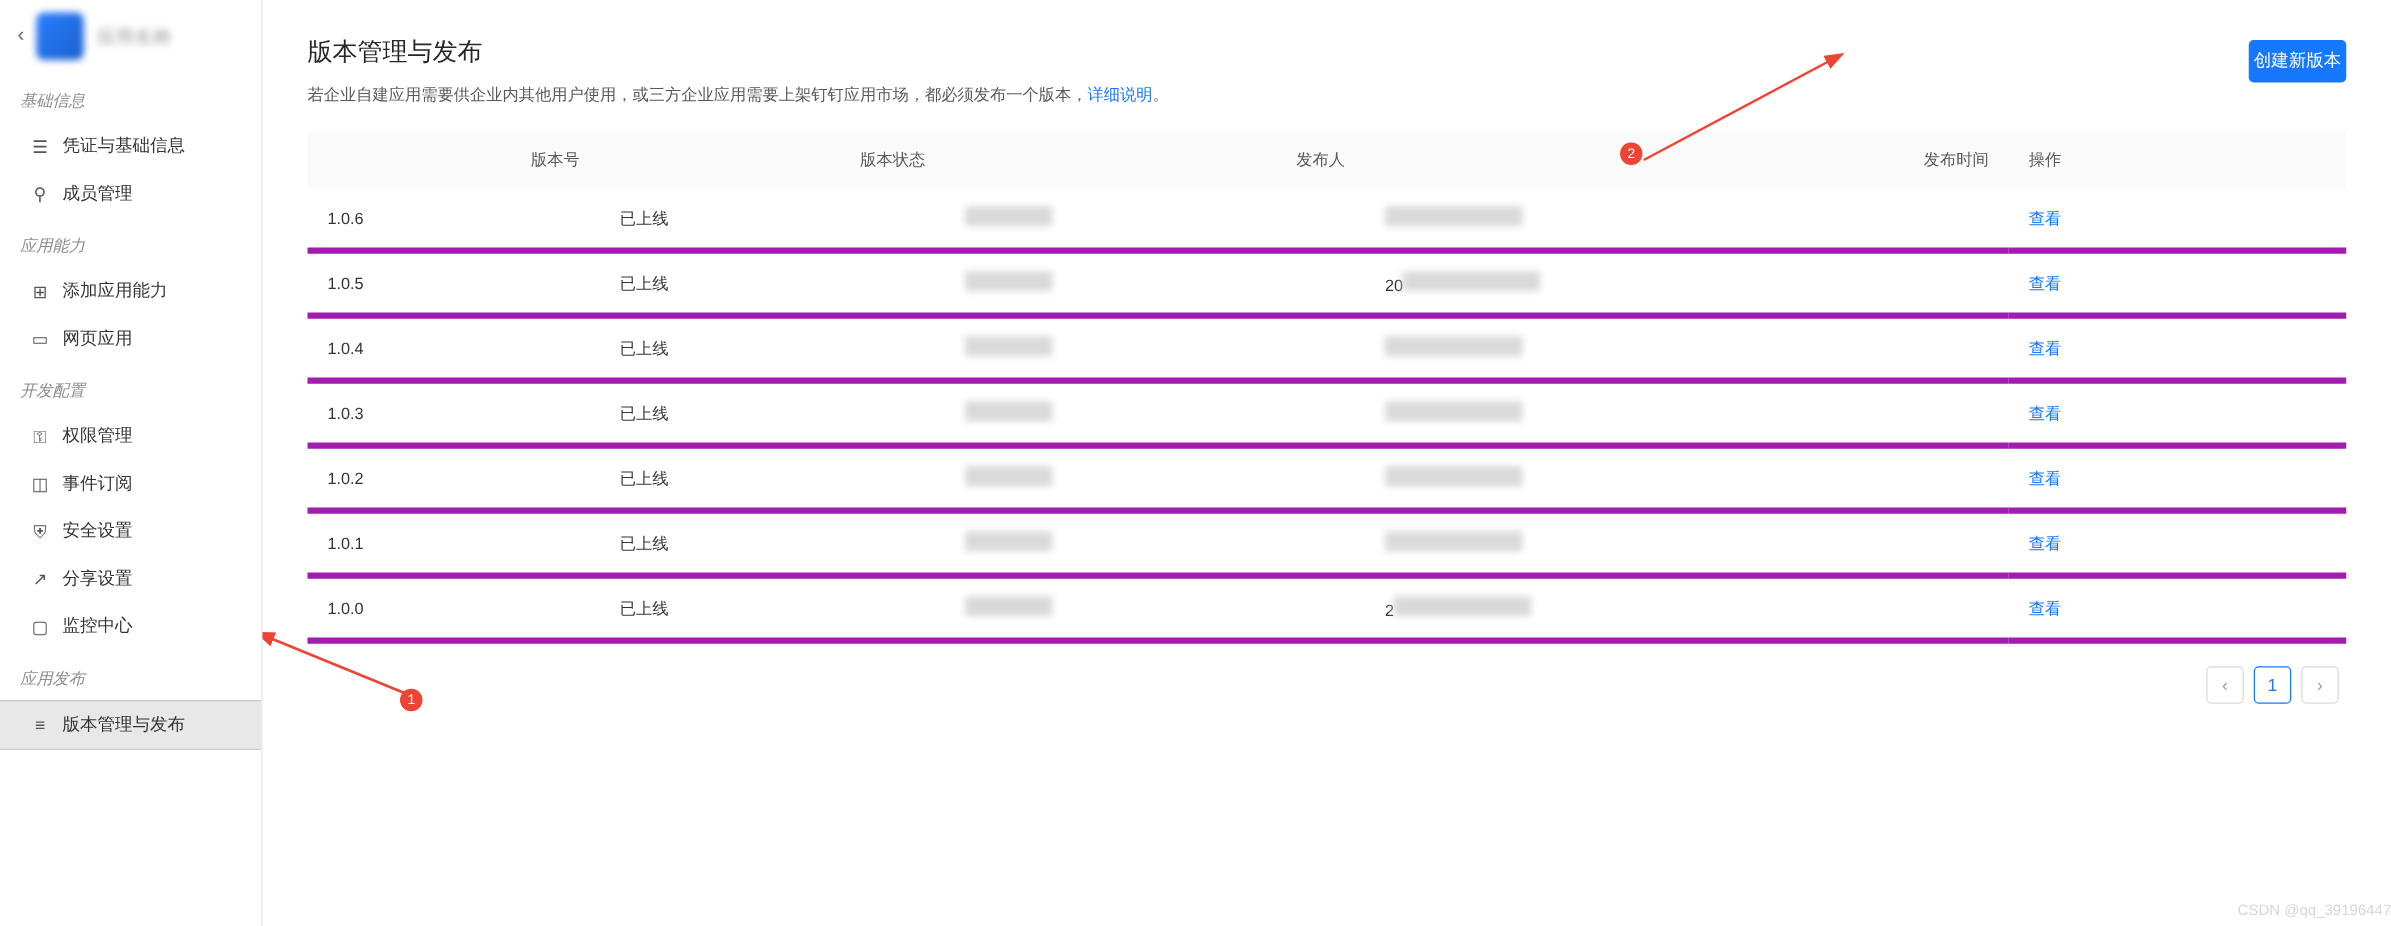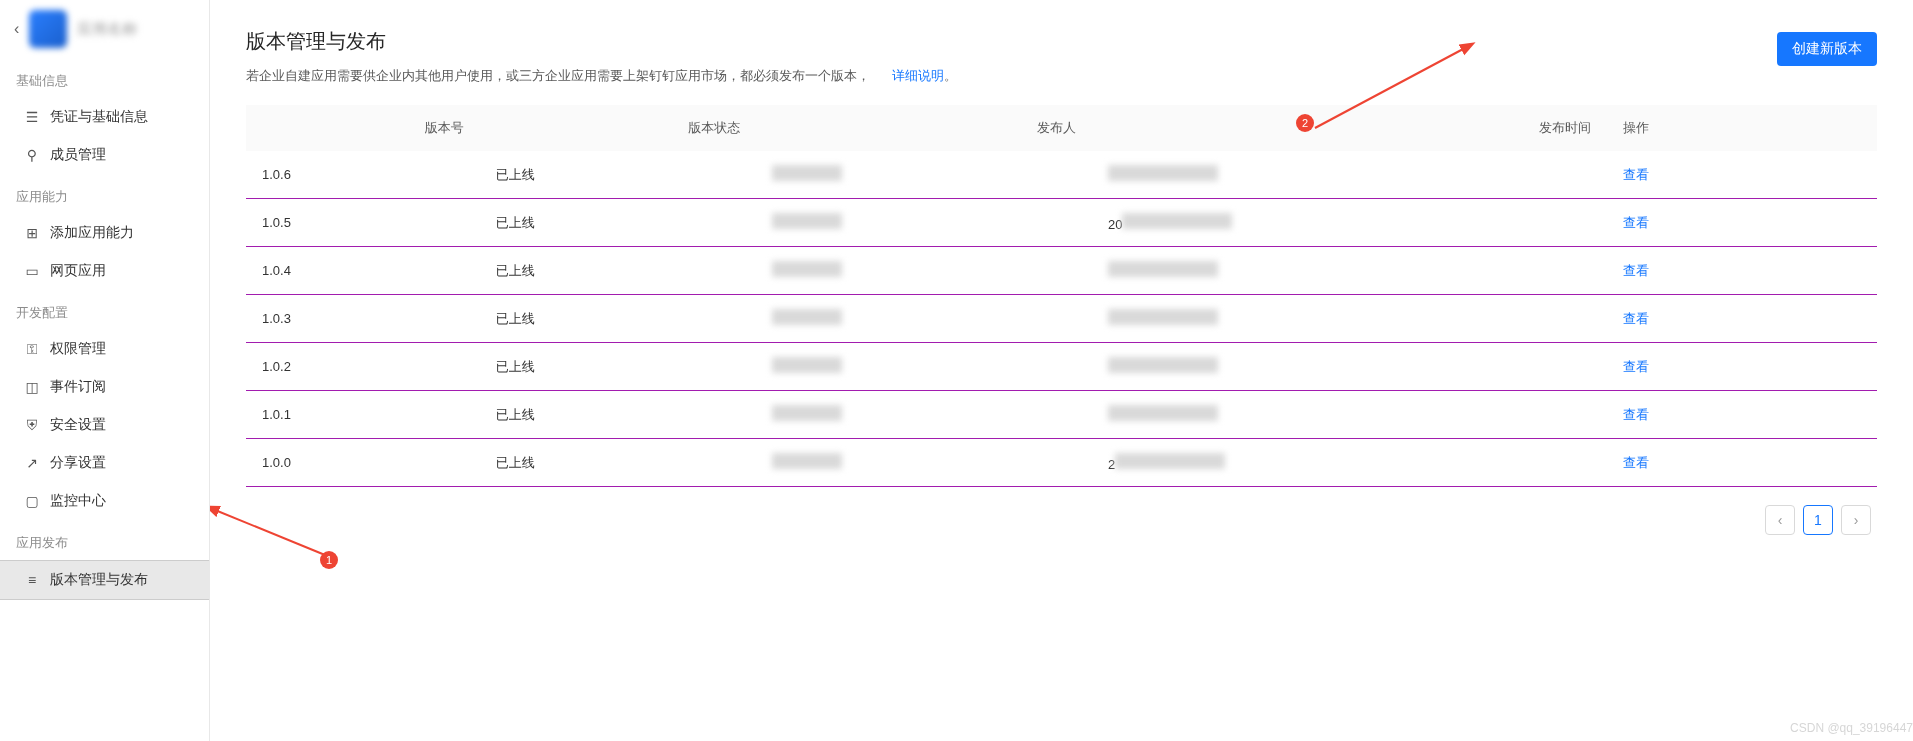--- a/index.html
+++ b/index.html
@@ -3,33 +3,33 @@
 <meta charset="utf-8">
 <style>
 * { margin: 0; padding: 0; box-sizing: border-box; }
 body { font-family: -apple-system, BlinkMacSystemFont, "PingFang SC", "Microsoft YaHei", sans-serif; font-size: 14px; color: #333; background: #fff; width: 1913px; height: 741px; overflow: hidden; position: relative; }
 .layout { display: flex; height: 100%; }
 .sidebar { width: 210px; border-right: 1px solid #e8e8e8; display: flex; flex-direction: column; }
 .sidebar-header { height: 58px; display: flex; align-items: center; padding: 0 14px; gap: 10px; }
 .back-arrow { color: #666; font-size: 16px; }
 .app-logo { width: 38px; height: 38px; background: linear-gradient(135deg, #2a7fff 0%, #1a5fcc 100%); border-radius: 6px; filter: blur(3px); }
 .app-name { font-size: 15px; color: #999; filter: blur(3px); }
-.section-label { font-size: 13px; color: #8c8c8c; padding: 14px 16px 8px; }
+.section-label { font-size: 13px; color: #8c8c8c; padding: 14px 16px 8px; font-style: italic; }
 .nav-item { display: flex; align-items: center; gap: 10px; padding: 10px 24px; color: #333; cursor: pointer; font-size: 14px; }
 .nav-item.active { background: #e8e8e8; border-top: 1px solid #ccc; border-bottom: 1px solid #ccc; }
 .nav-icon { width: 16px; height: 16px; display: inline-flex; align-items: center; justify-content: center; font-size: 14px; color: #555; }
 .main { flex: 1; padding: 28px 36px; position: relative; }
 .page-title { font-size: 20px; font-weight: 500; color: #262626; margin-bottom: 12px; }
 .page-desc { font-size: 13px; color: #595959; margin-bottom: 20px; }
-.page-desc a { color: #1677ff; text-decoration: none; margin-left: 22px; }
-.create-btn { position: absolute; top: 32px; right: 36px; background: #1677ff; color: #fff; border: none; border-radius: 4px; padding: 8px 15px; font-size: 14px; cursor: pointer; }
+.page-desc a { color: #1677ff; text-decoration: none; }
+.create-btn { position: absolute; top: 32px; right: 36px; background: #1677ff; color: #fff; border: none; border-radius: 4px; padding: 8px 4px; font-size: 14px; cursor: pointer; }
 .table { width: 100%; border-collapse: collapse; }
 .table thead th { background: #fafafa; text-align: right; font-weight: 400; color: #595959; padding: 14px 16px; font-size: 13px; }
 .table thead th:last-child { text-align: left; padding-right: 40px; }
-.table tbody td { padding: 14px 16px; border-bottom: 1px solid #a21caf; color: #333; font-size: 13px; }
+.table tbody td { padding: 14px 16px; border-bottom: 5px solid #a21caf; color: #333; font-size: 13px; }
 .table tbody td:last-child { text-align: left; padding-right: 40px; }
 .view-link { color: #1677ff; text-decoration: none; cursor: pointer; }
 .blur-cell { display: inline-block; width: 70px; height: 16px; background: #d9d9d9; filter: blur(3px); }
 .blur-cell.wide { width: 110px; }
 .pagination { display: flex; justify-content: flex-end; gap: 8px; margin-top: 18px; padding-right: 6px; }
 .page-btn { width: 30px; height: 30px; border: 1px solid #d9d9d9; border-radius: 4px; background: #fff; display: flex; align-items: center; justify-content: center; cursor: pointer; color: #999; }
 .page-btn.current { border-color: #1677ff; color: #1677ff; }
 .annotation-badge { position: absolute; width: 18px; height: 18px; background: #e43; border-radius: 50%; color: #fff; font-size: 11px; display: flex; align-items: center; justify-content: center; z-index: 10; }
 .annotation-arrow { position: absolute; z-index: 9; pointer-events: none; }
 .watermark { position: absolute; bottom: 6px; right: 0; color: #bbb; font-size: 12px; opacity: 0.6; }

